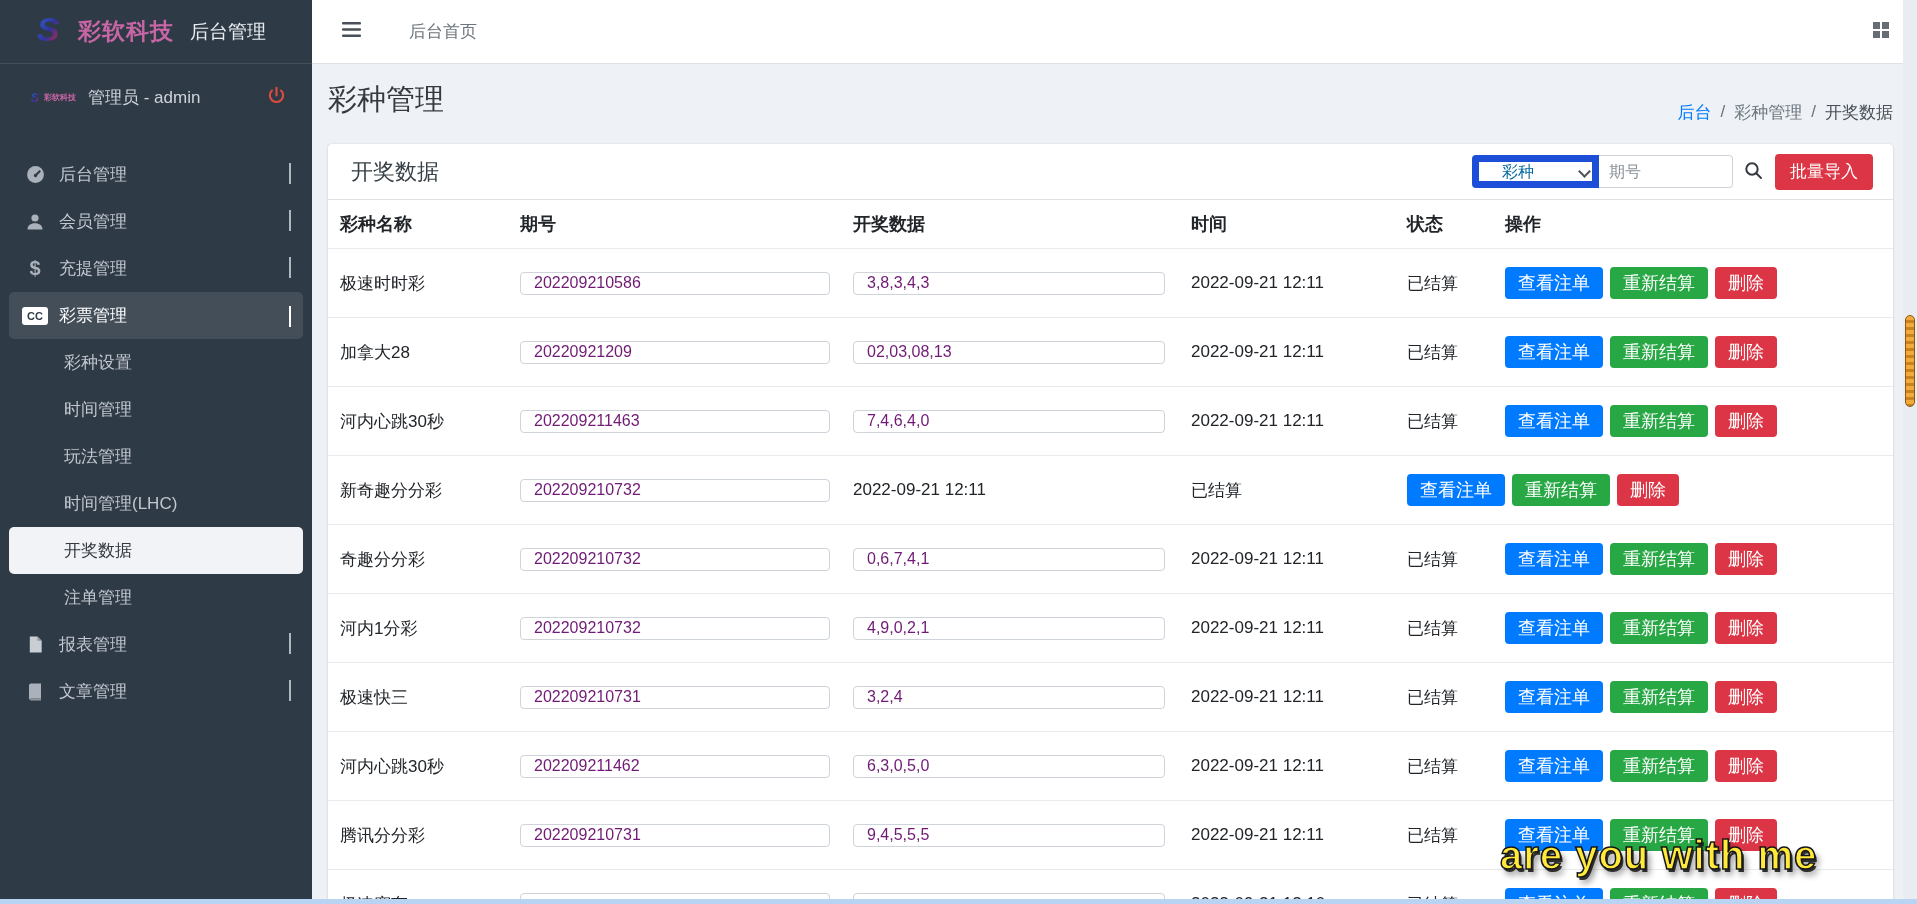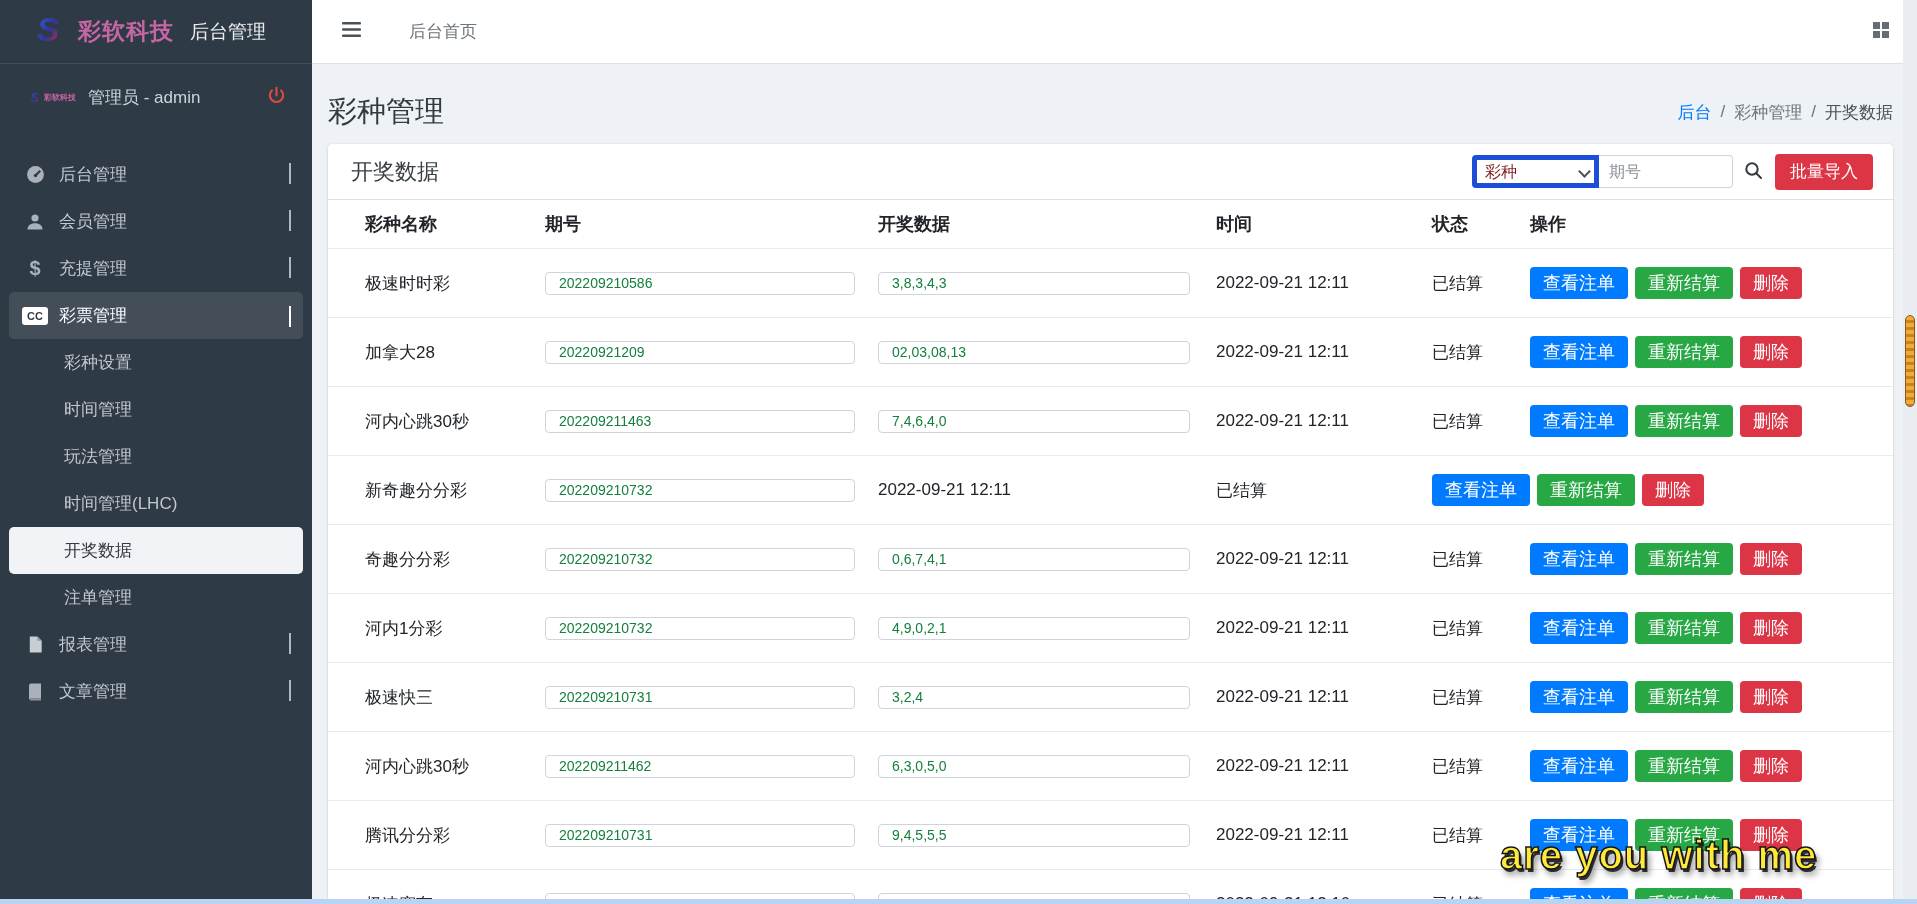--- a/index.html
+++ b/index.html
@@ -26,46 +26,46 @@
   .chev-left { width:8px; height:8px; border-top:2px solid #b0b7bf; border-left:2px solid #b0b7bf; transform:rotate(-45deg); }
   .chev-down { width:8px; height:8px; border-right:2px solid #fff; border-bottom:2px solid #fff; transform:rotate(45deg); }
   .cc-badge { width:26px; height:18px; background:#fff; color:#2f3a47; border-radius:3px; font-size:11px; font-weight:bold; display:flex; align-items:center; justify-content:center;text-align:right; }
   .dollar-glyph { color:#aab1ba; font-size:20px; font-weight:bold; }
 
   
   .main { position:absolute; left:312px; right:0; top:0; bottom:0; }
   .navbar { height:64px; background:#fff; border-bottom:1px solid #dee2e6; display:flex; align-items:center; padding:0 28px 0 30px; }
   .nav-tab { margin-left:48px; color:#6c757d; font-size:17px; cursor:pointer; }
   .grid-icon { margin-left:auto; cursor:pointer; }
-  .content-header { height:80px; display:flex; align-items:center; justify-content:space-between; padding:16px 24px 0 16px; }
+  .content-header { height:80px; display:flex; justify-content:space-between; padding:16px 24px 0 16px; }
   .page-title { font-size:29px; font-weight:400; color:#343a40; }
   .breadcrumb { font-size:17px; display:flex; align-items:center; gap:9px; }
   .bc-link { color:#007bff; cursor:pointer; }
   .bc-sep { color:#6c757d; }
   .bc-mid { color:#6c757d; }
   .bc-cur { color:#495057; }
 
   
   .card { margin:0 24px 0 16px; background:#fff; border-radius:4px; box-shadow:0 0 1px rgba(0,0,0,.18), 0 1px 3px rgba(0,0,0,.12); }
   .card-header { height:56px; display:flex; align-items:center; padding:0 20px 0 23px; border-bottom:1px solid rgba(0,0,0,.12); }
   .card-title { font-size:22px; color:#374046; }
   .tools { margin-left:auto; display:flex; align-items:center; }
   .sel-wrap { position:relative; }
-  .lottery-select { width:127px; height:33px; border:5px solid #1d4ed8; border-radius:4px 0 0 4px; background:#fff; font-size:16px; color:#7f1d1d; padding:0 8px; appearance:none; -webkit-appearance:none; }
+  .lottery-select { width:127px; height:33px; border:7px solid #1d4ed8; border-radius:4px 0 0 4px; background:#fff; font-size:16px; color:#0369a1; padding:0 23px; appearance:none; -webkit-appearance:none; }
   .sel-wrap::after { content:""; position:absolute; right:10px; top:12px; width:7px; height:7px; border-right:2px solid #495057; border-bottom:2px solid #495057; transform:rotate(45deg); pointer-events:none; }
   .issue-input { width:134px; height:33px; border:1px solid #ced4da; border-left:none; border-radius:0 4px 4px 0; font-size:16px; color:#495057; padding:0 10px; }
   .issue-input::placeholder { color:#8a9199; }
   .search-btn { width:40px; height:33px; background:transparent; border:none; display:flex; align-items:center; justify-content:center; cursor:pointer; }
   .import-btn { height:36px; padding:0 15px; margin-left:2px; background:#dc3545; color:#fff; border:none; border-radius:4px; font-size:17px; cursor:pointer; }
 
   
-  .thead, .tr { display:grid; grid-template-columns:180px 333px 338px 216px 98px 1fr; align-items:center; padding:0 37px; }
+  .thead, .tr { display:grid; grid-template-columns:180px 333px 338px 216px 98px 1fr; align-items:center; padding:0 12px; }
   .thead { height:48px; font-size:18px; font-weight:bold; color:#212529; }
   .tr { height:69px; border-top:1px solid #e9ecef; font-size:17px; color:#212529; }
-  .cell-input { height:23px; border:1px solid #ced4da; border-radius:4px; padding:0 13px; font-size:14px; color:#15803d; }
+  .cell-input { height:23px; border:1px solid #ced4da; border-radius:4px; padding:0 13px; font-size:16px; color:#701a75; }
   .col-issue .cell-input { width:310px; }
   .col-nums .cell-input { width:312px; }
   .col-name { color:#212529; }
   .col-actions { display:flex; gap:7px; }
   .btn { height:32px; border:none; border-radius:4px; color:#fff; font-size:18px; padding:0 13px; cursor:pointer; white-space:nowrap; }
   .btn-blue { background:#007bff; }
   .btn-green { background:#28a745; }
   .btn-red { background:#dc3545; }
 
   

